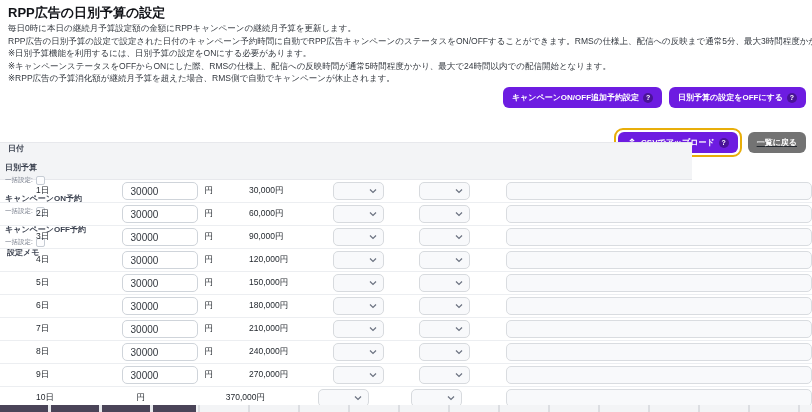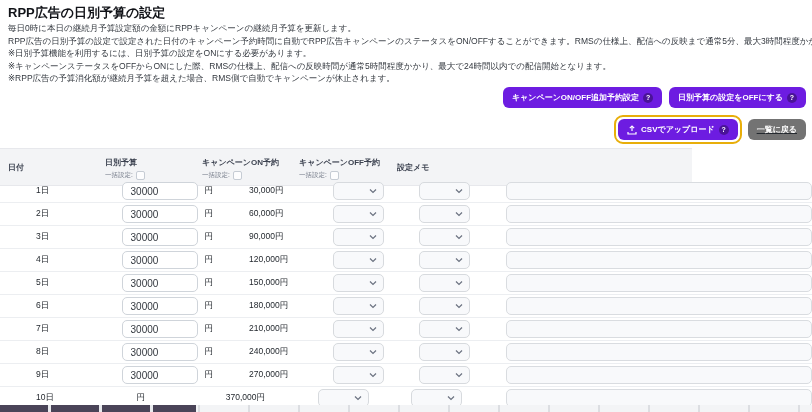--- a/index.html
+++ b/index.html
@@ -6,42 +6,43 @@
   html,body { width:812px; height:412px; }
   body {
     position:relative; overflow:hidden; background:#ffffff;
     font-family:"Liberation Sans","DejaVu Sans",sans-serif;
     color:#24292f;
   }
   .page-title { position:absolute; left:8px; top:4px; font-size:13px; font-weight:bold; color:#111318; }
   .desc { position:absolute; left:8px; top:22px; font-size:8.5px; color:#33383f; line-height:12.6px; white-space:nowrap; }
 
   
-  .actions { position:absolute; right:6px; top:87px; display:flex; flex-direction:column; align-items:flex-end; gap:7px; }
+  .actions { position:absolute; right:6px; top:87px; display:flex; flex-direction:column; align-items:flex-end; gap:20px; }
   .btn-row { display:flex; align-items:center; gap:7px; }
   .btn {
     display:inline-flex; align-items:center; gap:4px;
     height:21px; padding:0 9px; border:none; border-radius:6px;
     background:#6d1ce1; color:#ffffff; font-size:8px; font-weight:bold;
     font-family:inherit; cursor:pointer; white-space:nowrap;
   }
   .btn.dark { background:#737373; }
   .help-badge {
     display:inline-flex; align-items:center; justify-content:center;
     width:10px; height:10px; border-radius:50%;
     background:rgba(0,0,0,0.32); color:#fff; font-size:7px; font-weight:bold;
   }
   .hl-wrap { border:2px solid #e8ae0a; border-radius:9px; padding:2px; }
   .btn .bicon { display:inline-flex; }
 
   
   .tbl-header {
-    position:absolute; left:0; top:148px; width:692px; height:38px;
+    position:absolute; left:0; top:142px; width:692px; height:38px;
     background:#f3f4f6; border-top:1px solid #e7e8ec; border-bottom:1px solid #e7e8ec;
     display:flex;
+    flex-direction:column;
   }
   .th { padding-top:8px; font-size:8px; font-weight:bold; color:#3c4250; }
   .th.center-v { display:flex; align-items:center; padding-top:0; }
   .sub-set { margin-top:3px; display:flex; align-items:center; gap:3px; font-size:6.5px; font-weight:normal; color:#6b7280; }
   .cb { display:inline-block; width:9px; height:9px; border:1px solid #c6ccd4; border-radius:2px; background:#fdfdfe; }
 
   .c-date { width:100px; padding-left:8px; }
   .c-budget { width:97px; padding-left:5px; }
   .c-amount { width:98px; padding-left:8px; }
   .c-on { width:97px; padding-left:5px; }

